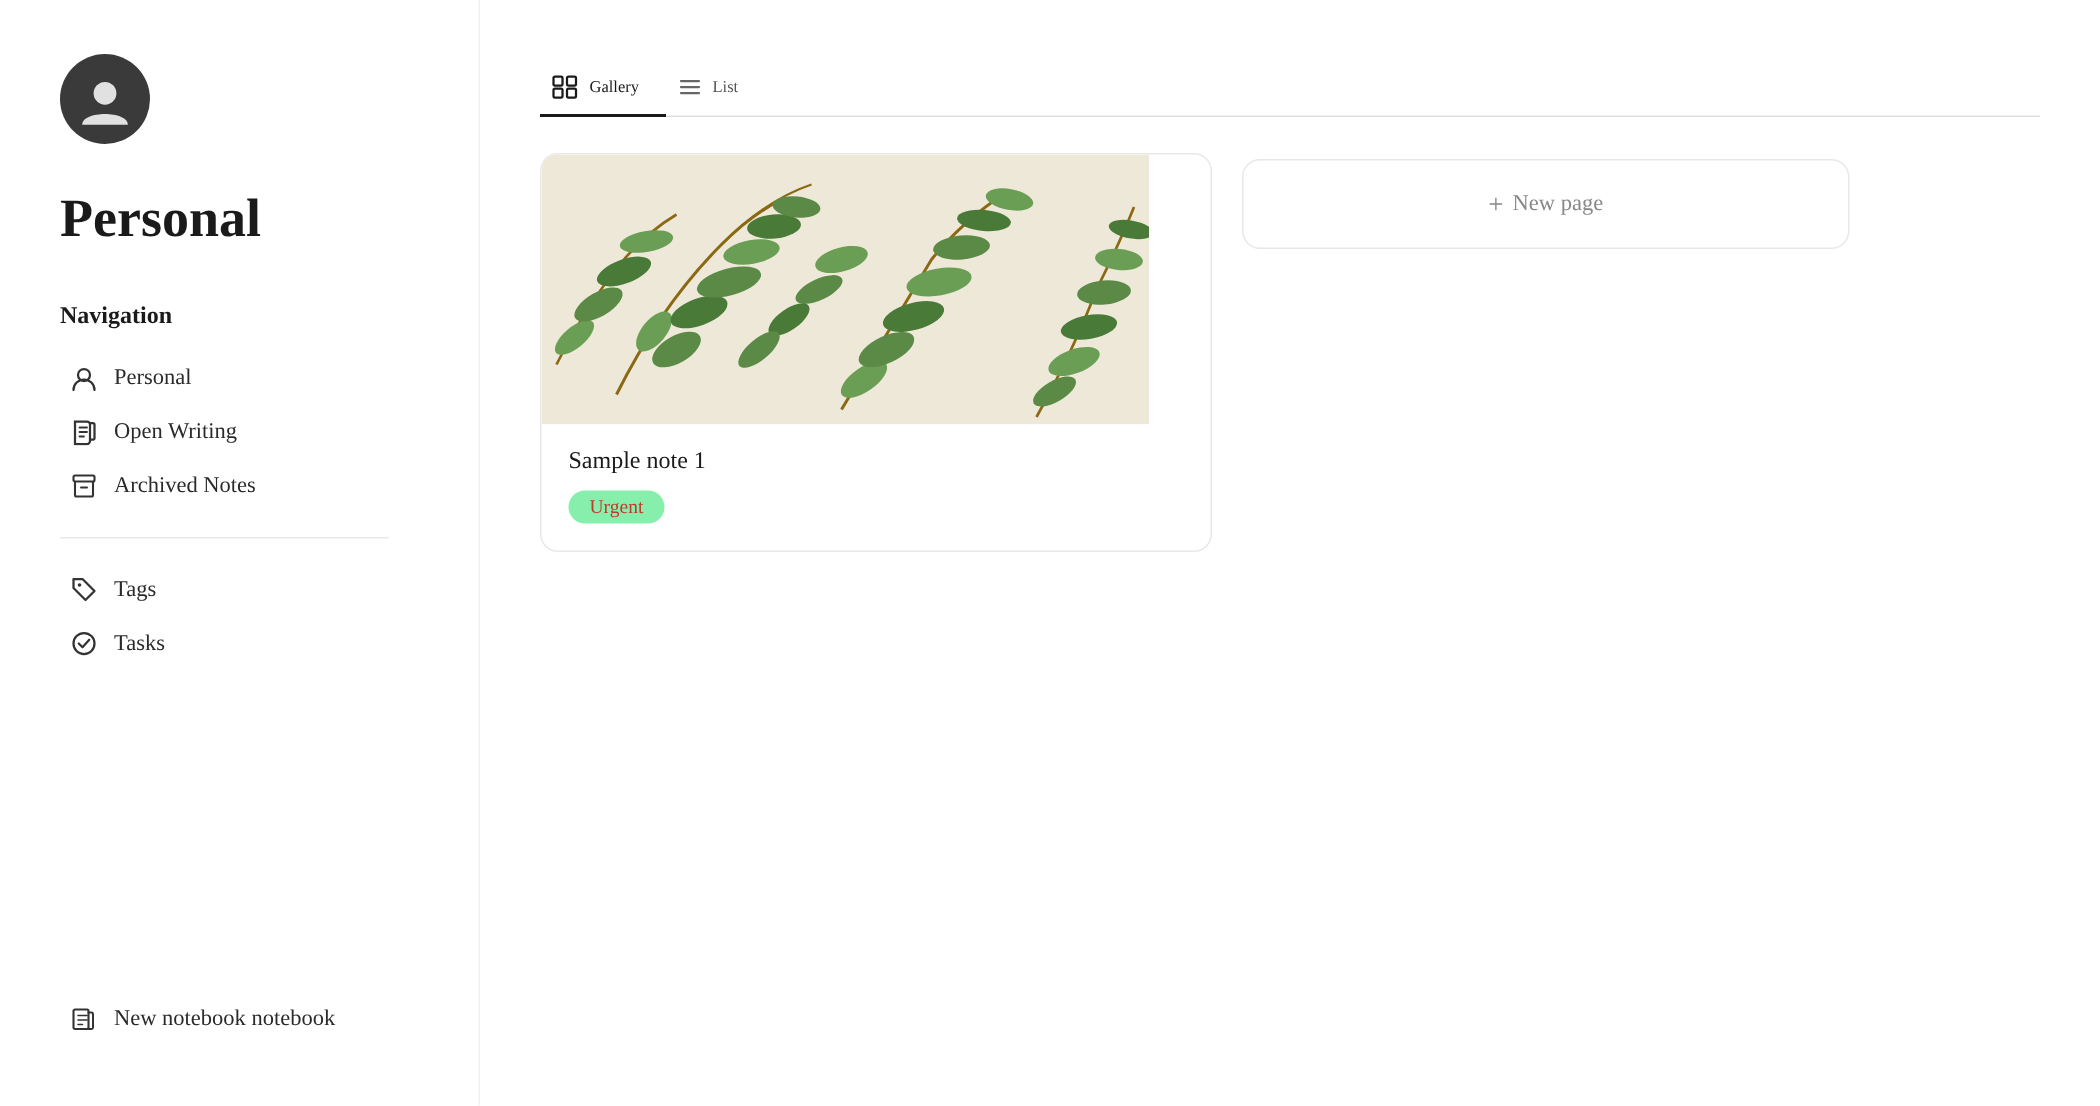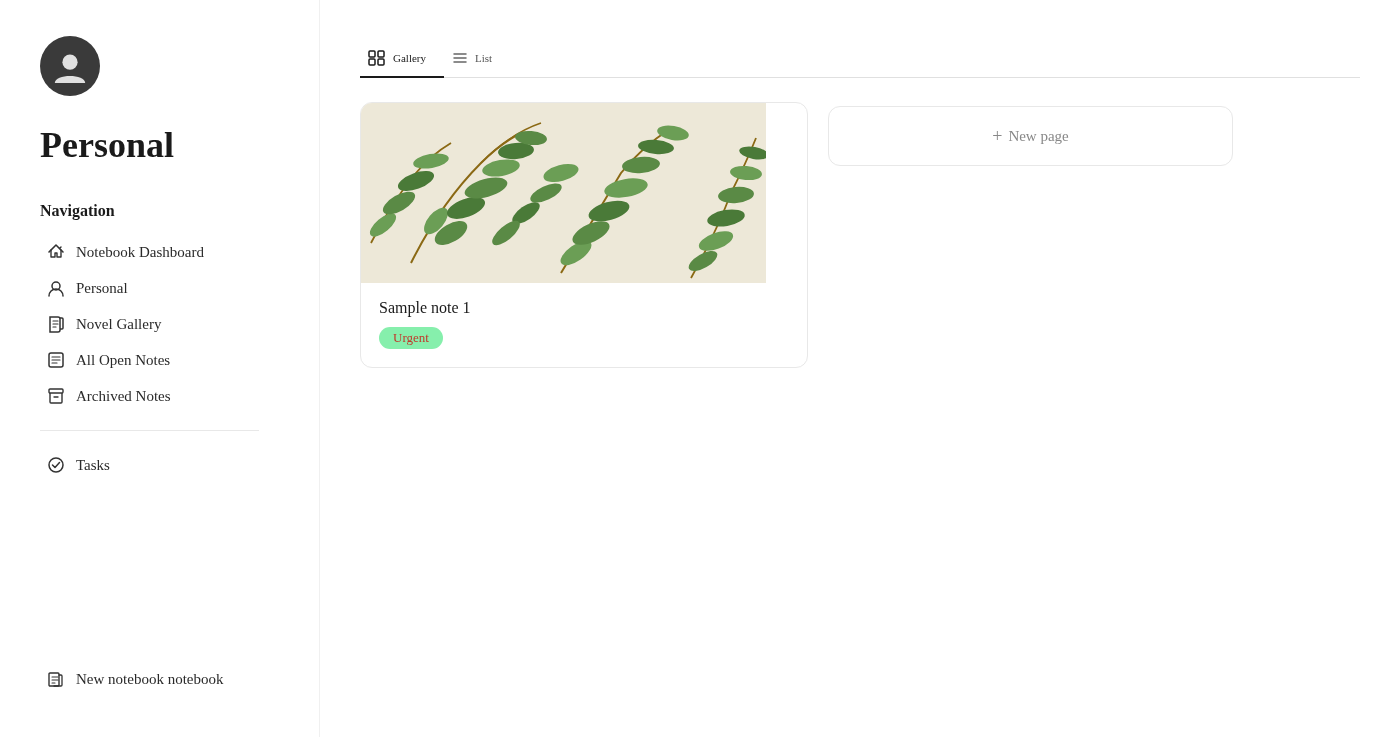--- a/index.html
+++ b/index.html
@@ -201,70 +201,60 @@
   </div>
 
   <h1 class="workspace-title">Personal</h1>
 
   <h2 class="nav-heading">Navigation</h2>
 
   <ul class="nav-list">
     <li class="nav-item">
       <span class="icon">
         <svg width="18" height="18" viewBox="0 0 18 18" fill="none">
-          <path d="M2 9L9 2L16 9" stroke="#333" stroke-width="1.6" stroke-linecap="round" stroke-linejoin="round"></path>
-          <path d="M4 7v7h4v-4h2v4h4V7" stroke="#333" stroke-width="1.4" stroke-linecap="round" stroke-linejoin="round"></path>
-          <path d="M14 4l-1.5 1.5" stroke="#333" stroke-width="1.4" stroke-linecap="round"></path>
-        </svg>
-      </span>
-      <span>Notebook Dashboard</span>
-    </li>
-    <li class="nav-item">
-      <span class="icon">
-        <svg width="18" height="18" viewBox="0 0 18 18" fill="none">
           <circle cx="9" cy="7" r="4" stroke="#333" stroke-width="1.5"></circle>
           <path d="M2 17c0-3.866 3.134-7 7-7s7 3.134 7 7" stroke="#333" stroke-width="1.5" stroke-linecap="round"></path>
         </svg>
       </span>
       <span>Personal</span>
     </li>
     <li class="nav-item">
       <span class="icon">
         <svg width="18" height="18" viewBox="0 0 18 18" fill="none">
           <path d="M3 2h8a2 2 0 012 2v11a2 2 0 01-2 2H3V2z" stroke="#333" stroke-width="1.5"></path>
           <path d="M13 14h2a1 1 0 001-1V4a1 1 0 00-1-1h-2" stroke="#333" stroke-width="1.5"></path>
           <path d="M6 6h5M6 9h5M6 12h3" stroke="#333" stroke-width="1.2" stroke-linecap="round"></path>
         </svg>
       </span>
-      <span>Novel Gallery</span>
-    </li>
-    <li class="nav-item">
-      <span class="icon">
-        <svg width="18" height="18" viewBox="0 0 18 18" fill="none">
-          <rect x="2" y="2" width="14" height="14" rx="2" stroke="#333" stroke-width="1.5"></rect>
-          <path d="M5 6h8M5 9h8M5 12h5" stroke="#333" stroke-width="1.2" stroke-linecap="round"></path>
-        </svg>
-      </span>
-      <span>All Open Notes</span>
+      <span>Open Writing</span>
     </li>
     <li class="nav-item">
       <span class="icon">
         <svg width="18" height="18" viewBox="0 0 18 18" fill="none">
           <rect x="2" y="2" width="14" height="4" rx="1" stroke="#333" stroke-width="1.4"></rect>
           <path d="M3 6v9a1 1 0 001 1h10a1 1 0 001-1V6" stroke="#333" stroke-width="1.4"></path>
           <path d="M7 10h4" stroke="#333" stroke-width="1.3" stroke-linecap="round"></path>
         </svg>
       </span>
       <span>Archived Notes</span>
     </li>
   </ul>
 
   <hr class="nav-divider">
 
   <ul class="nav-list">
+    <li class="nav-item">
+      <span class="icon">
+        <svg width="18" height="18" viewBox="0 0 18 18" fill="none">
+          <path d="M2 2h6l8 8-6 6-8-8V2z" stroke="#333" stroke-width="1.5" stroke-linejoin="round"></path>
+          <circle cx="6" cy="6" r="1.2" fill="#333"></circle>
+        </svg>
+      </span>
+      <span>Tags</span>
+    </li>
     <li class="nav-item">
       <span class="icon">
         <svg width="18" height="18" viewBox="0 0 18 18" fill="none">
           <circle cx="9" cy="9" r="7" stroke="#333" stroke-width="1.5"></circle>
           <path d="M5.5 9l2.5 2.5 4.5-5" stroke="#333" stroke-width="1.5" stroke-linecap="round" stroke-linejoin="round"></path>
         </svg>
       </span>
       <span>Tasks</span>
     </li>
   </ul>

